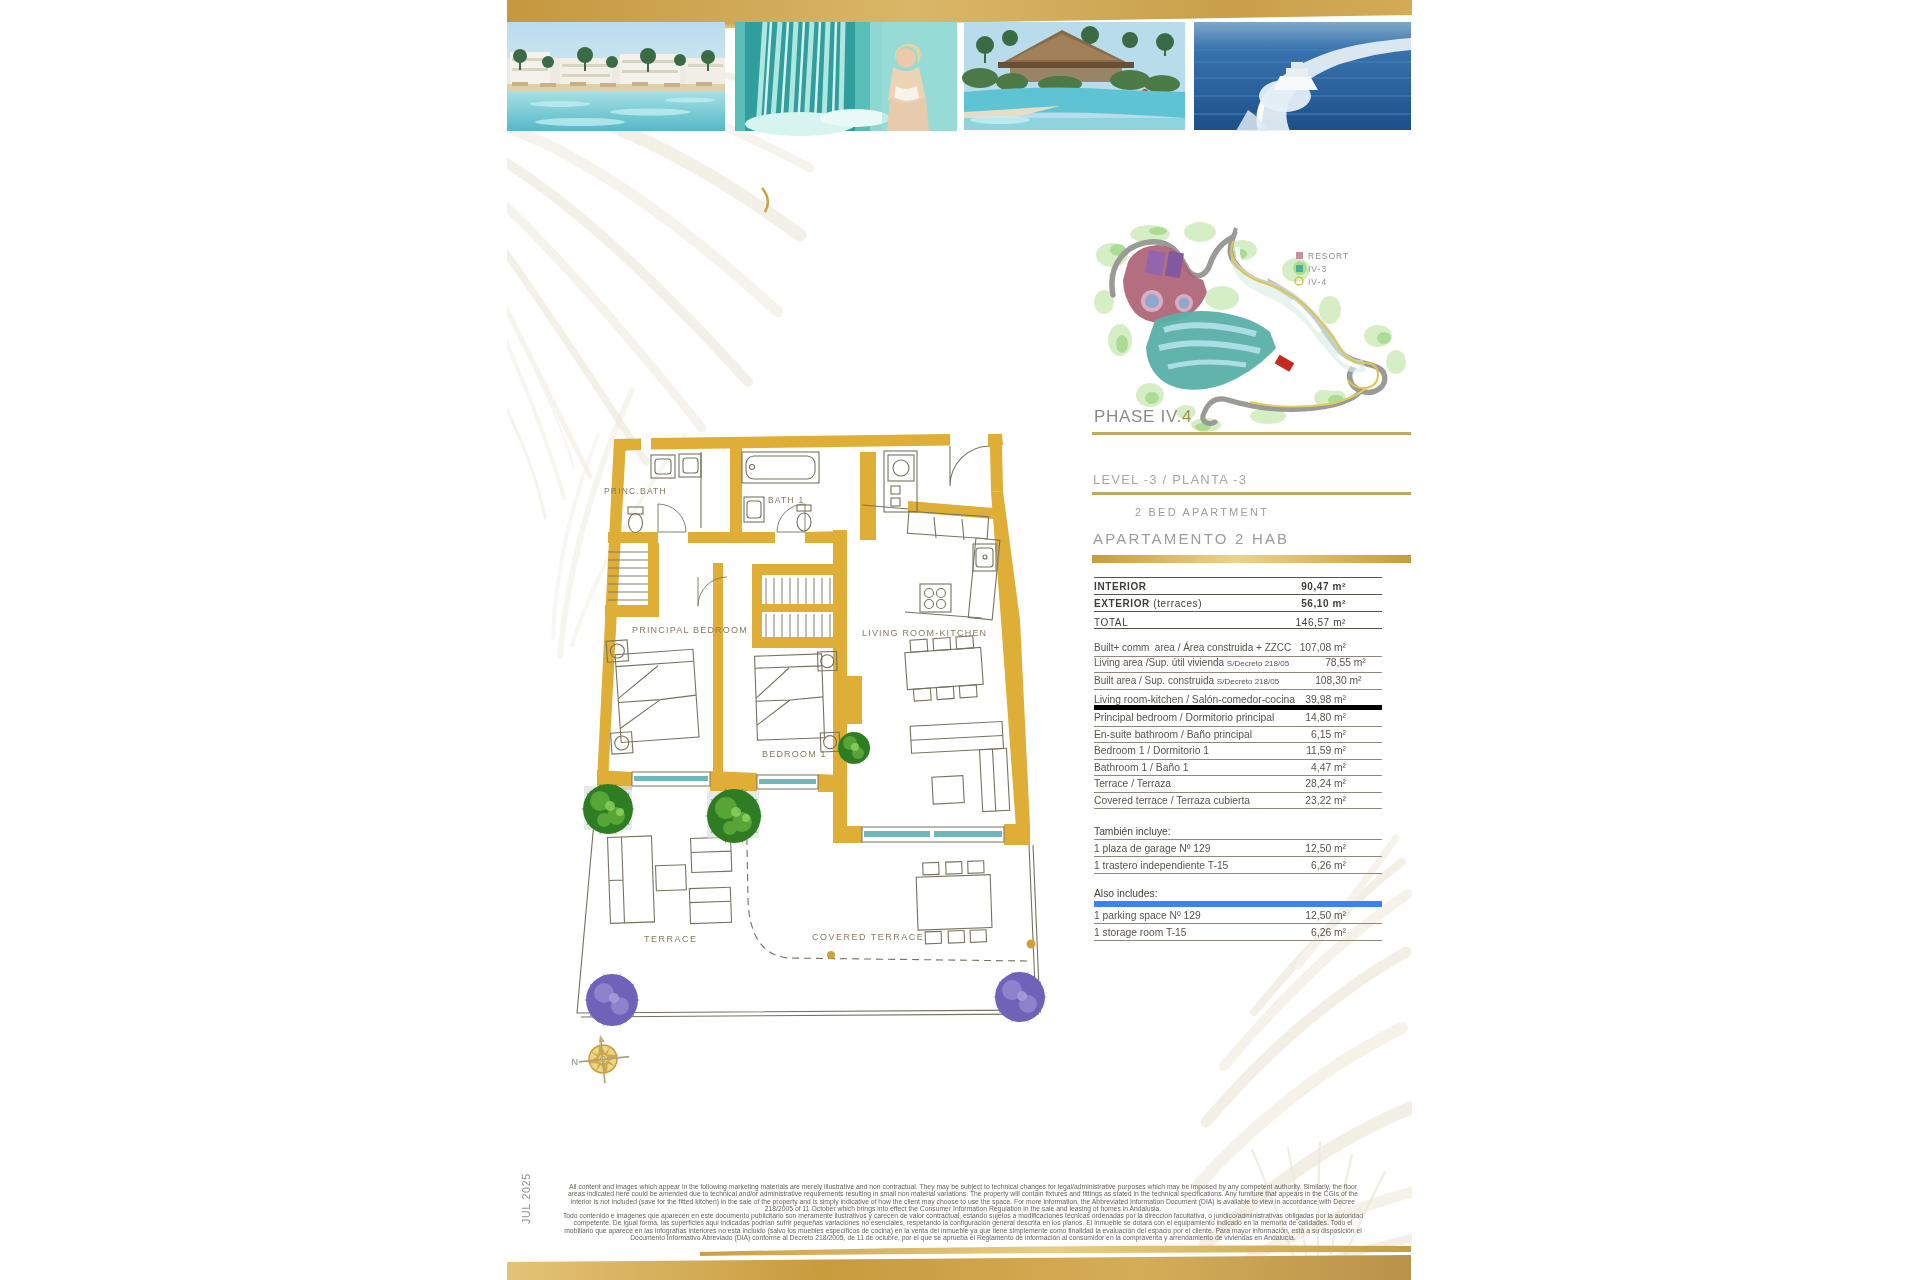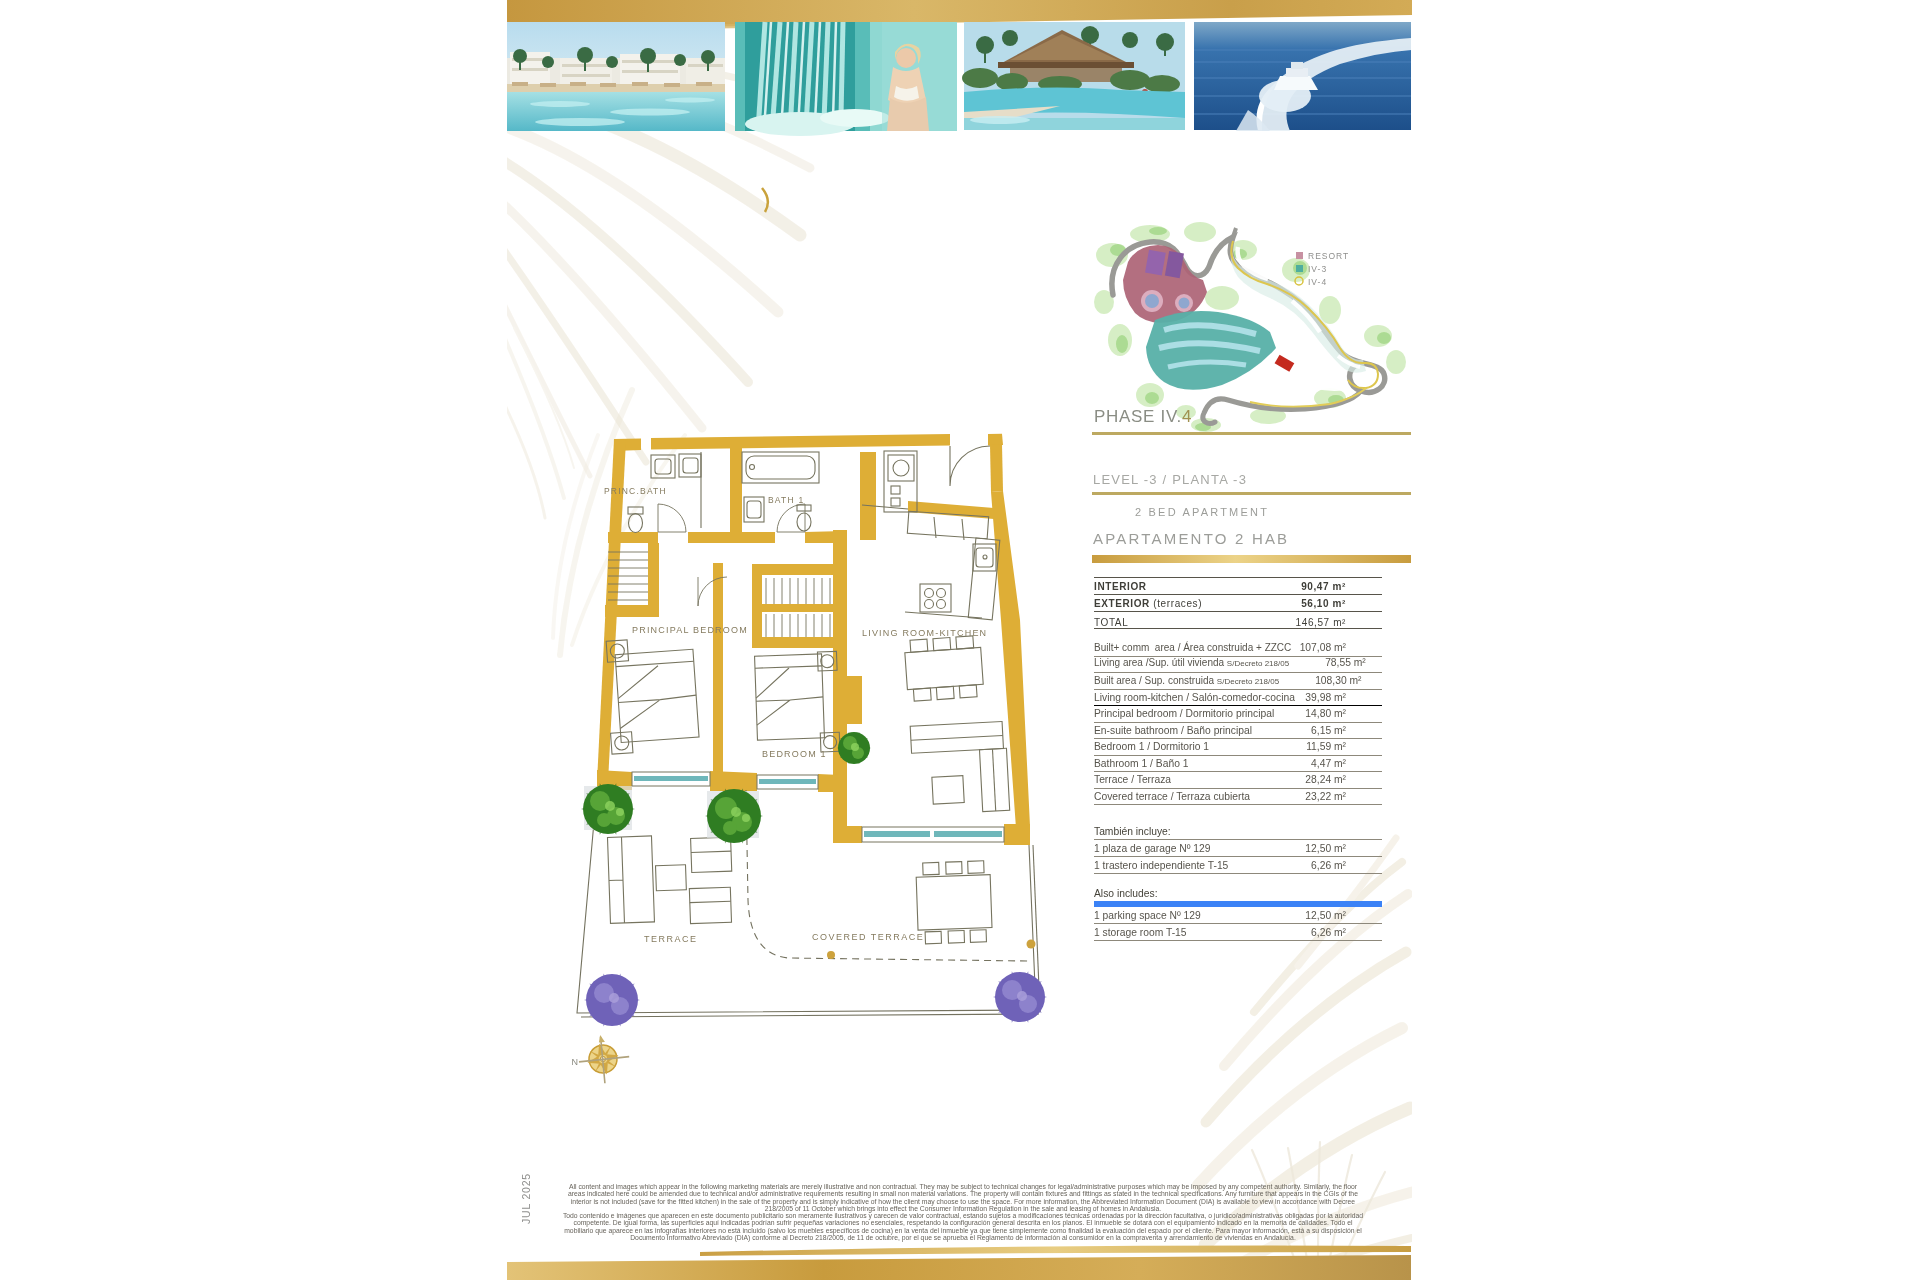--- a/index.html
+++ b/index.html
@@ -611,21 +611,21 @@
       <span>107,08 m²</span>
     </div>
 <div class="trow" style="height:15.5px;border-bottom:1px solid #8d887b">
       <span style="font-size:10px">Living area /Sup. útil vivienda <span style="font-size:8px">S/Decreto 218/05</span></span>
       <span>78,55 m²</span>
     </div>
 <div class="trow" style="height:15.5px;align-items:center;border-bottom:1px solid #8d887b">
       <span style="font-size:10px">Built area / Sup. construida <span style="font-size:8px">S/Decreto 218/05</span></span>
       <span>108,30 m²</span>
     </div>
-<div class="trow" style="height:15.5px;align-items:center;border-bottom:1px solid #000000">
+<div class="trow" style="height:15.5px;align-items:flex-end;border-bottom:5px solid #000000">
       <span>Living room-kitchen / Salón-comedor-cocina</span>
       <span>39,98 m²</span>
     </div>
 <div class="trow" style="height:15.5px;align-items:center;border-bottom:1px solid #8d887b">
       <span>Principal bedroom / Dormitorio principal</span>
       <span>14,80 m²</span>
     </div>
 <div class="trow" style="height:15.5px;align-items:center;border-bottom:1px solid #8d887b">
       <span>En-suite bathroom / Baño principal</span>
       <span>6,15 m²</span>

